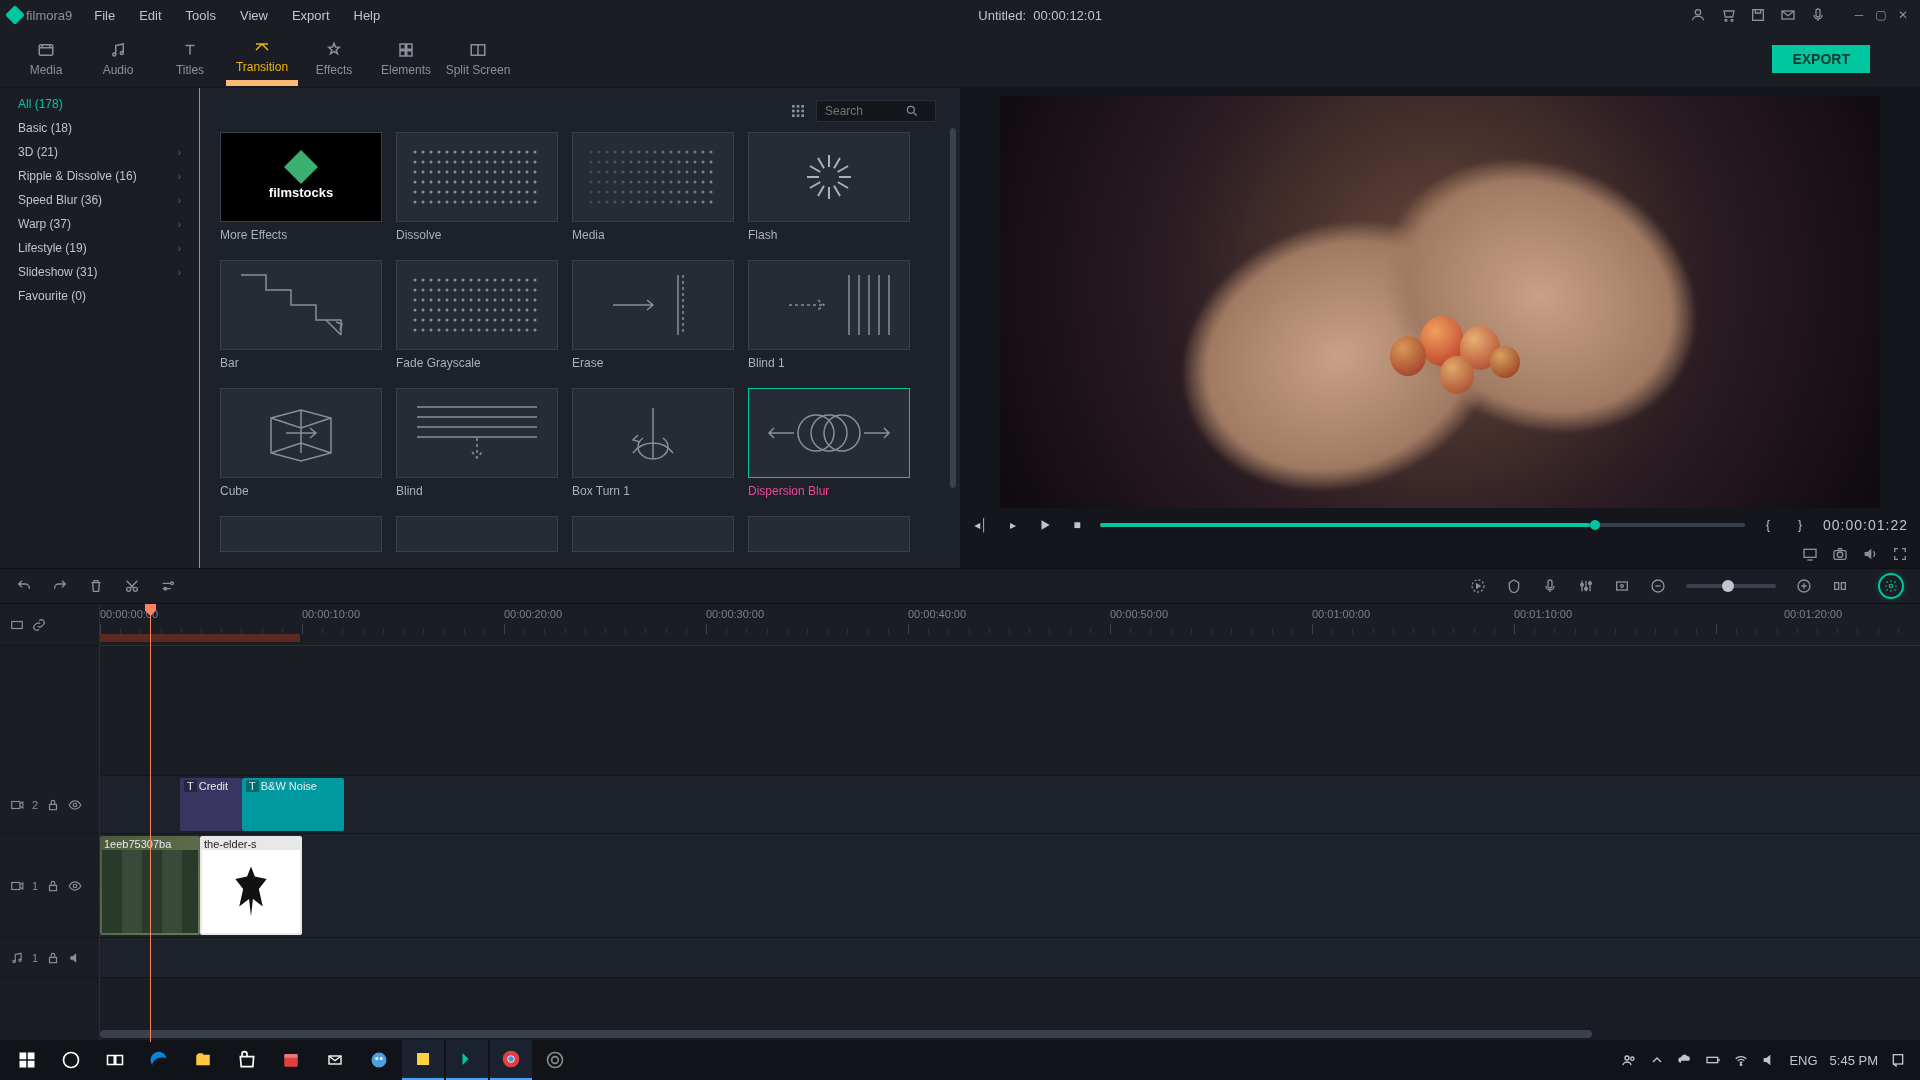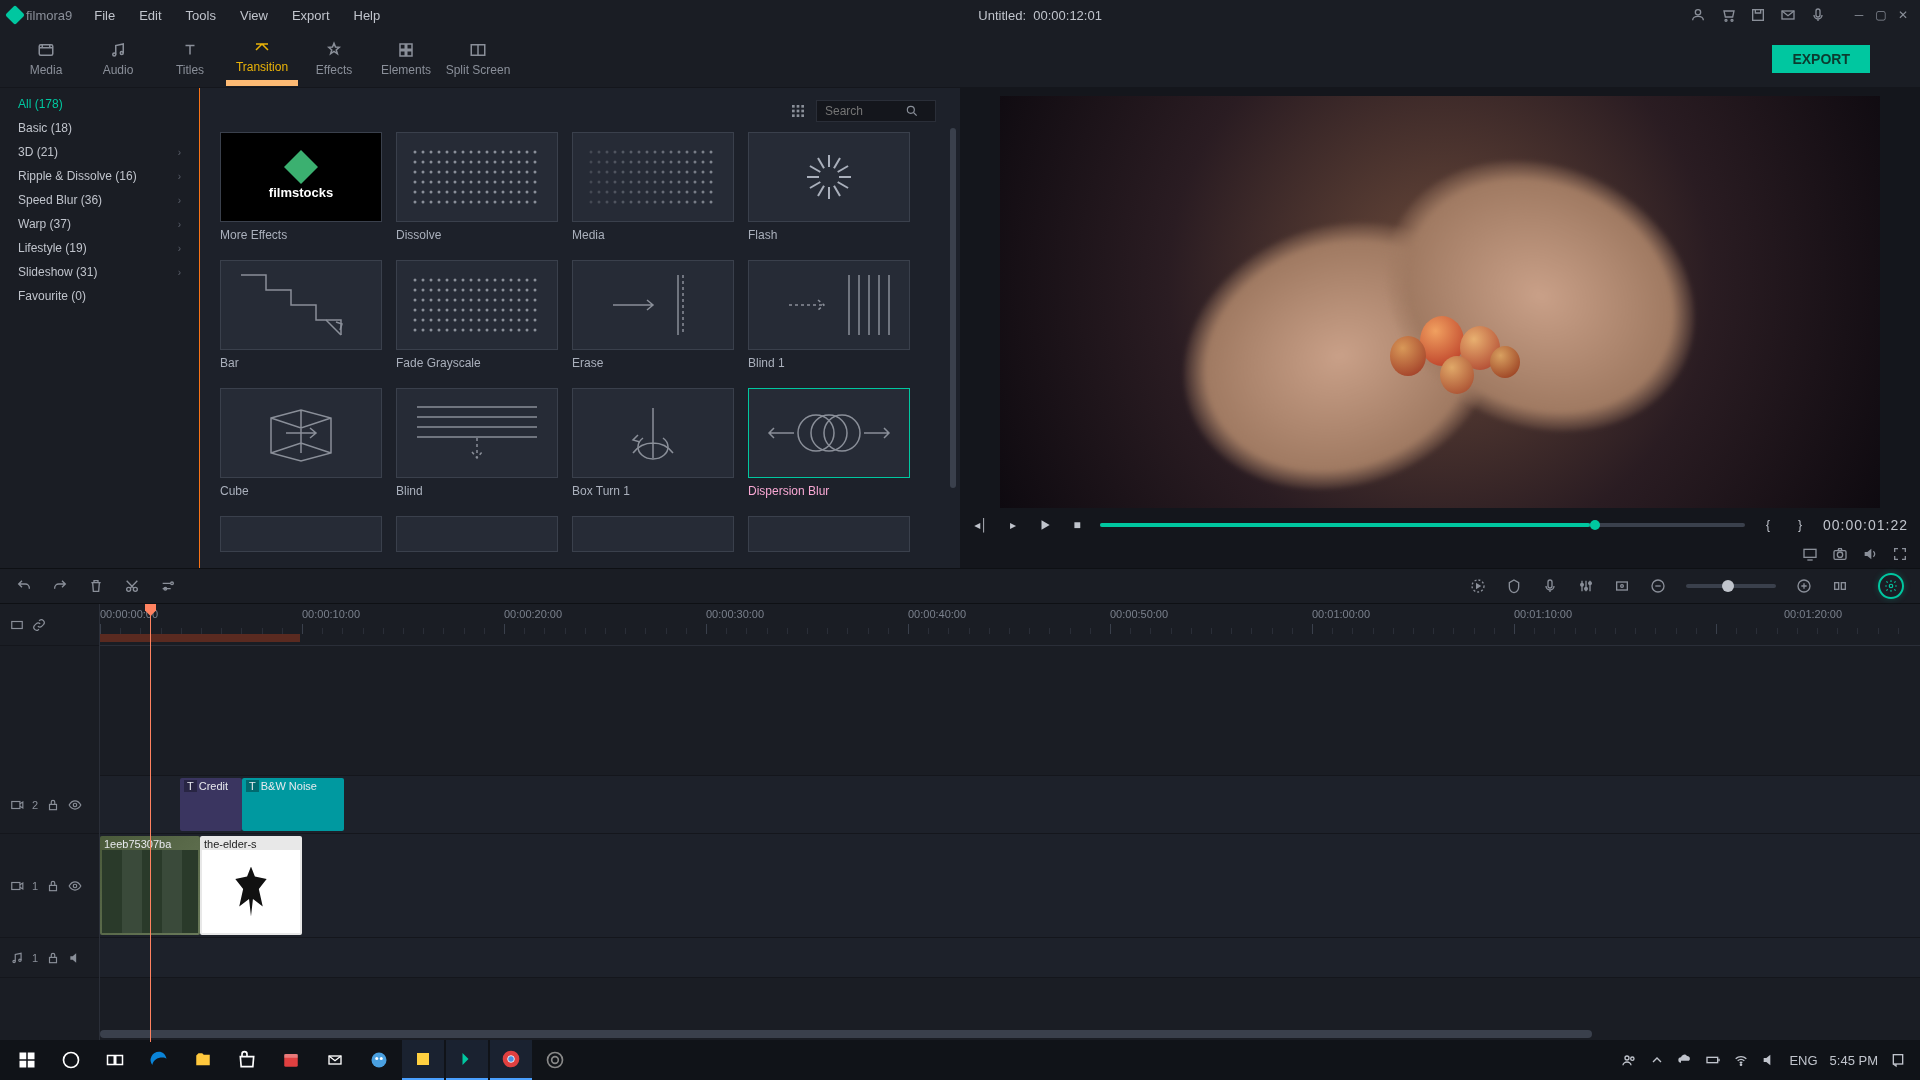--- a/index.html
+++ b/index.html
@@ -31,21 +31,21 @@
 .grid-toolbar { display: flex; justify-content: flex-end; align-items: center; gap: 10px; padding: 0 4px 10px 4px; }
 .grid-view-ico { width: 16px; height: 16px; color: #8a8f99; cursor: pointer; }
 .search-box { display: flex; align-items: center; background: #14161c; border: 1px solid #2a2e38; padding: 3px 8px; width: 120px; }
 .search-box input { background: transparent; border: none; color: #c0c4cc; font-size: 12px; width: 80px; outline: none; }
 .search-box .ico { width: 14px; height: 14px; color: #8a8f99; }
 .grid { display: flex; flex-wrap: wrap; gap: 18px 14px; align-content: flex-start; }
 .cell { width: 162px; display: flex; flex-direction: column; gap: 6px; cursor: pointer; }
 .thumb { width: 162px; height: 90px; background: #262b36; border: 1px solid #3a404c; display: flex; align-items: center; justify-content: center; color: #7a808c; position: relative; overflow: hidden; }
 .thumb.selected { border: 1px solid #00c7a0; }
 .cell-label { font-size: 12px; color: #aab0bc; }
-.cell-label.sel { color: #f9a8d4; }
+.cell-label.sel { color: #ec4899; }
 .scroll-thumb { position: absolute; right: 4px; top: 40px; width: 6px; height: 360px; background: #3a404c; border-radius: 3px; }
 
 .preview { width: 960px; background: #14161c; display: flex; flex-direction: column; }
 .preview-video { flex: 1; margin: 8px 40px 2px 40px; background: radial-gradient(circle at 50% 45%, #6b4a3a 0%, #2a1c22 55%, #0e0a10 100%); position: relative; overflow: hidden; }
 
 .hand-l, .hand-r { position: absolute; width: 320px; height: 260px; background: radial-gradient(ellipse at 50% 50%, #c9a088 0%, #a07a62 60%, transparent 72%); border-radius: 50%; filter: blur(2px); }
 .hand-l { left: 180px; top: 130px; transform: rotate(-20deg); }
 .hand-r { right: 180px; top: 70px; transform: rotate(25deg); }
 .berries { position: absolute; left: 360px; top: 200px; width: 200px; height: 120px; }
 .berry { position: absolute; border-radius: 50%; }

